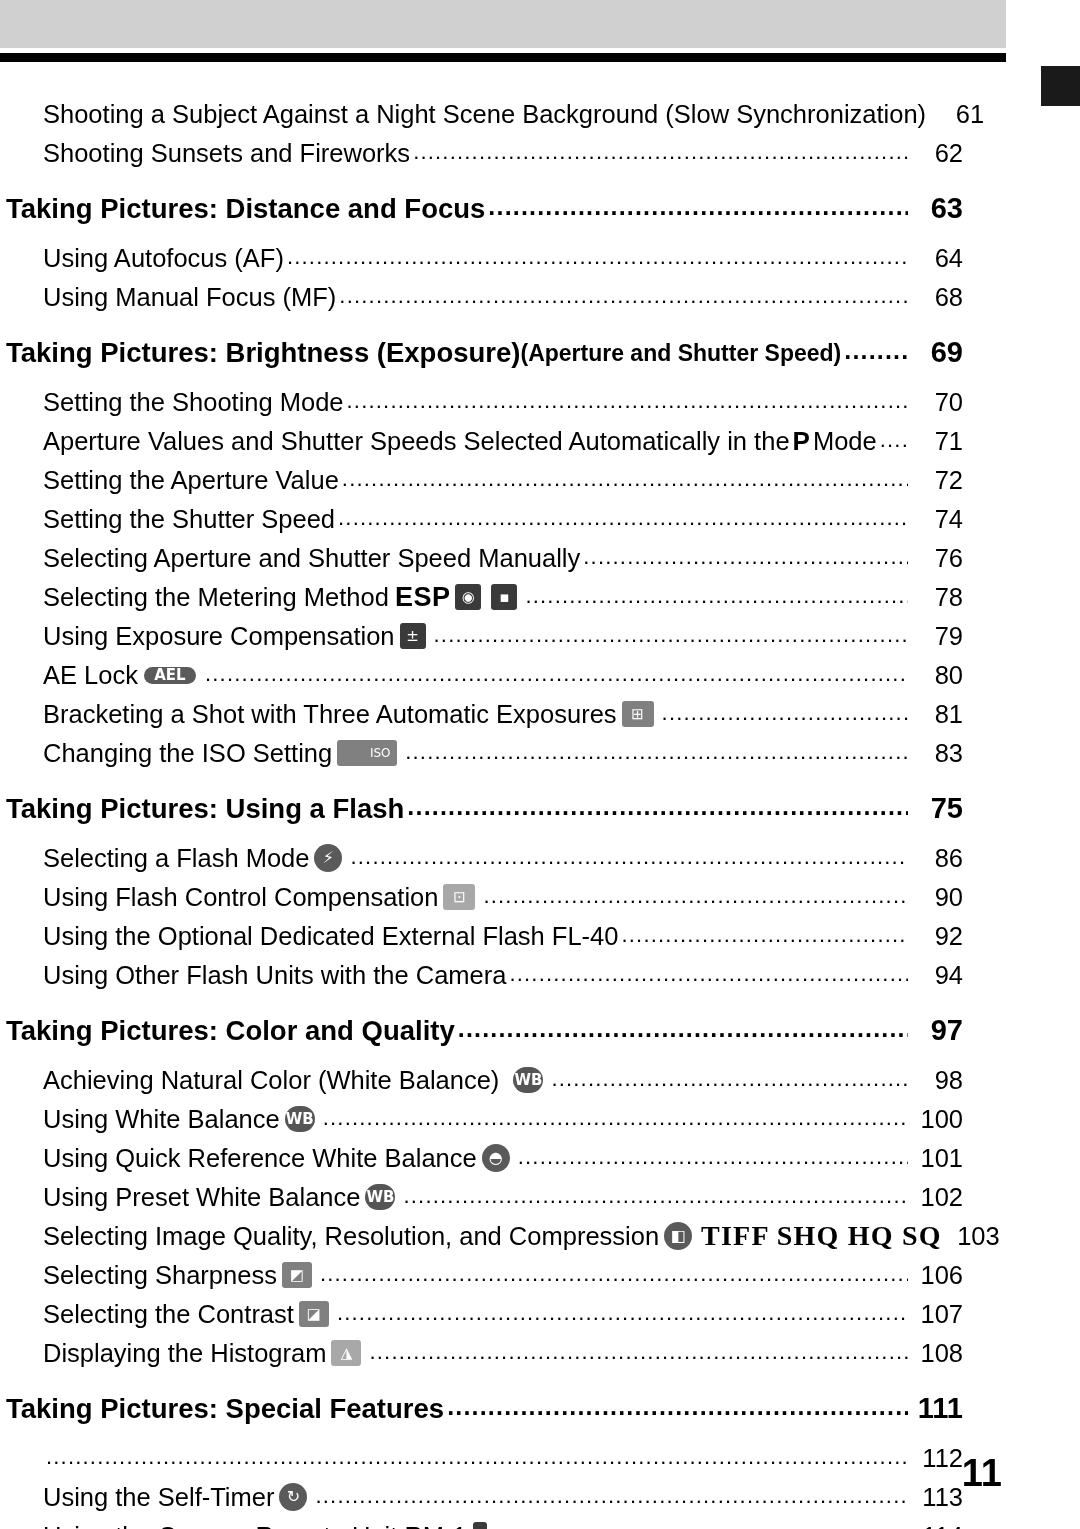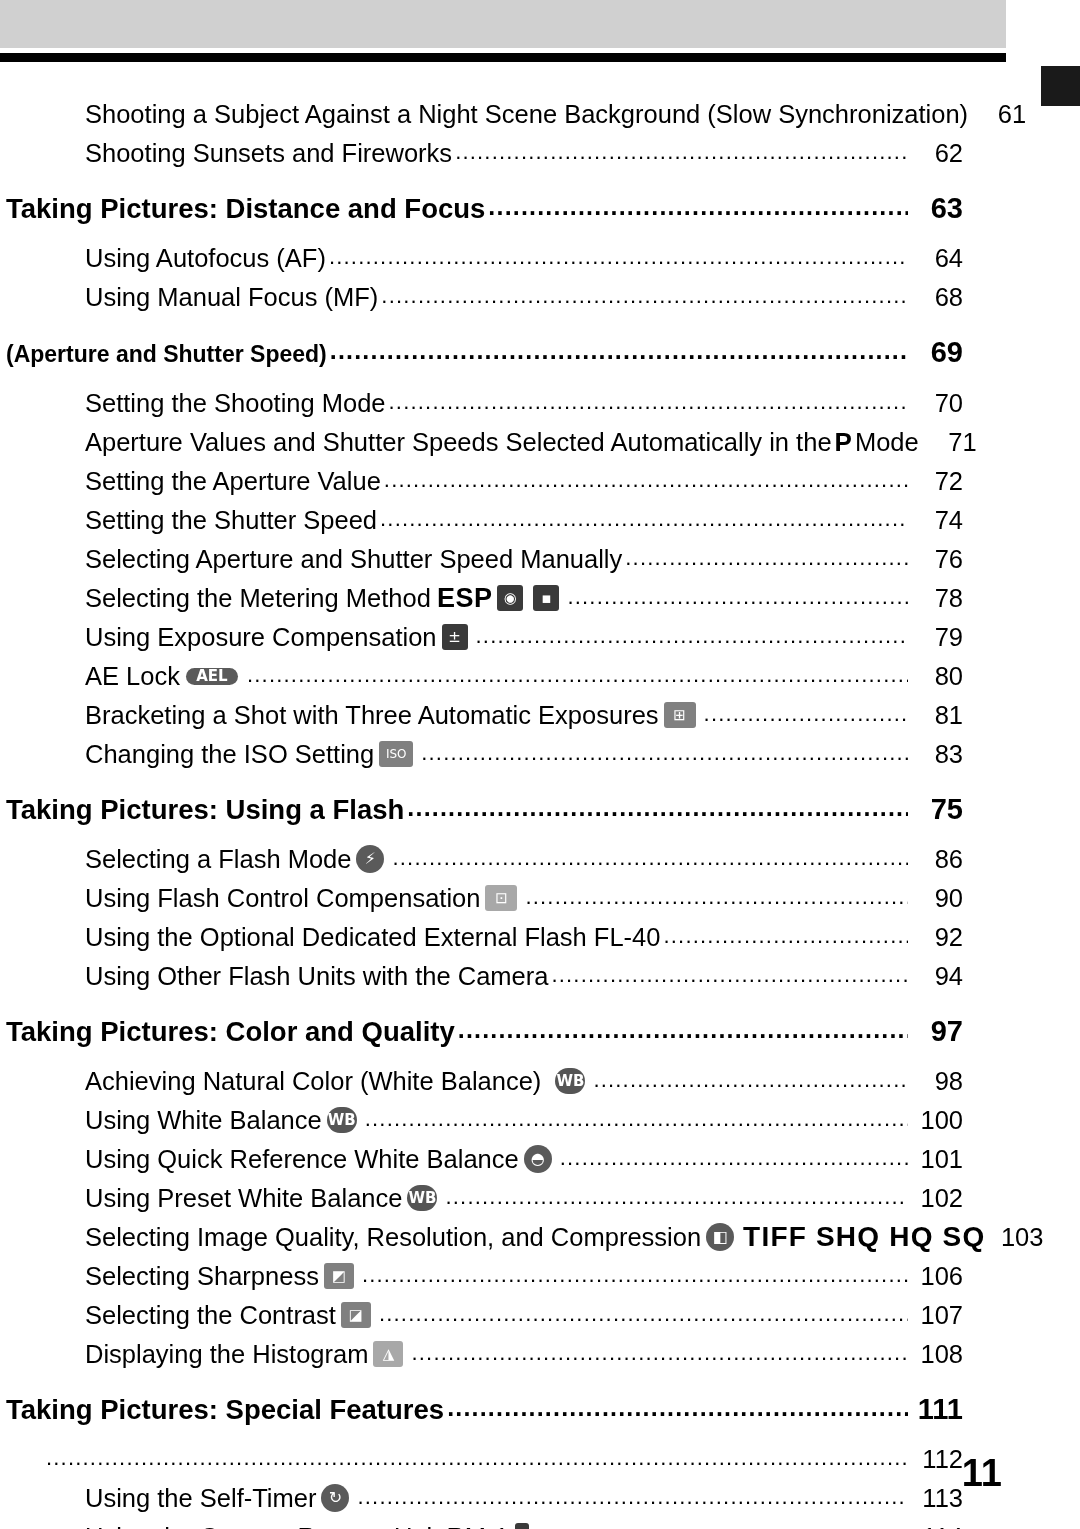--- a/index.html
+++ b/index.html
@@ -49,21 +49,20 @@
     display: flex;
     align-items: baseline;
     width: 920px;
     margin: 0 auto;
     white-space: nowrap;
   }
   .row .label {
     flex: 0 0 auto;
     display: flex;
     align-items: center;
-    margin-left: 42px;
   }
   .row .dots {
     flex: 1 1 auto;
     overflow: hidden;
     white-space: nowrap;
     margin: 0 3px;
     position: relative;
     bottom: 3px;
     letter-spacing: 1.2px;
   }
@@ -143,20 +142,21 @@
     font-weight: bold;
     font-size: 27px;
     letter-spacing: 0.5px;
     margin-left: 6px;
   }
   .qual-txt {
     font-weight: bold;
     font-size: 28px;
     letter-spacing: 1.2px;
     margin-left: 4px;
+    font-family: Liberation Serif, serif;
   }
   .mode-p {
     font-weight: bold;
     font-size: 26px;
     margin: 0 3px;
   }
 
   .page-number {
     position: absolute;
     right: 78px;
@@ -200,20 +200,21 @@
   </div>
 
   <div class="row sub">
     <span class="label">Using Manual Focus (MF)</span>
     <span class="dots">.......................................................................................................................</span>
     <span class="pg">68</span>
   </div>
 
   <div class="row head">
     <span class="label">
+      <span>Taking Pictures: Brightness (Exposure)</span>
       <span class="b-note" style="">(Aperture and Shutter Speed)</span>
     </span>
     <span class="dots">.......................................................................................................................</span>
     <span class="pg">69</span>
   </div>
 
   <div class="row sub">
     <span class="label">Setting the Shooting Mode</span>
     <span class="dots">.......................................................................................................................</span>
     <span class="pg">70</span>
@@ -281,21 +282,21 @@
       <span>Bracketing a Shot with Three Automatic Exposures</span>
       <span class="icon icon-sq ic-mid" style="width:32px;">⊞</span>
     </span>
     <span class="dots">.......................................................................................................................</span>
     <span class="pg">81</span>
   </div>
 
   <div class="row sub">
     <span class="label">
       <span>Changing the ISO Setting</span>
-      <span class="icon icon-sq ic-mid" style="width:34px;font-size:12px;">ISO</span>
+      <span class="icon icon-sq ic-mid" style="width:34px;font-size:12px;padding-left:26px;">ISO</span>
     </span>
     <span class="dots">.......................................................................................................................</span>
     <span class="pg">83</span>
   </div>
 
   <div class="row head">
     <span class="label">Taking Pictures: Using a Flash</span>
     <span class="dots">.......................................................................................................................</span>
     <span class="pg">75</span>
   </div>

